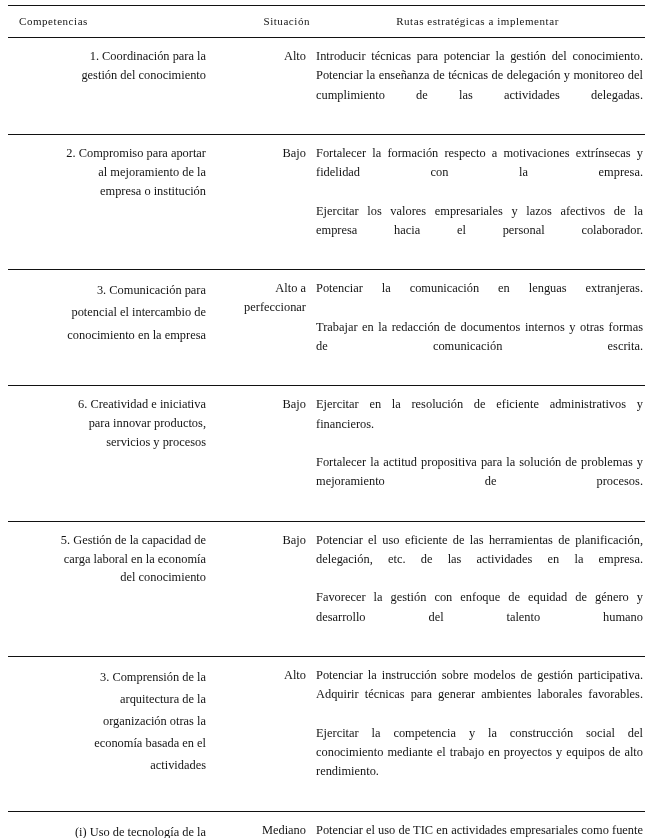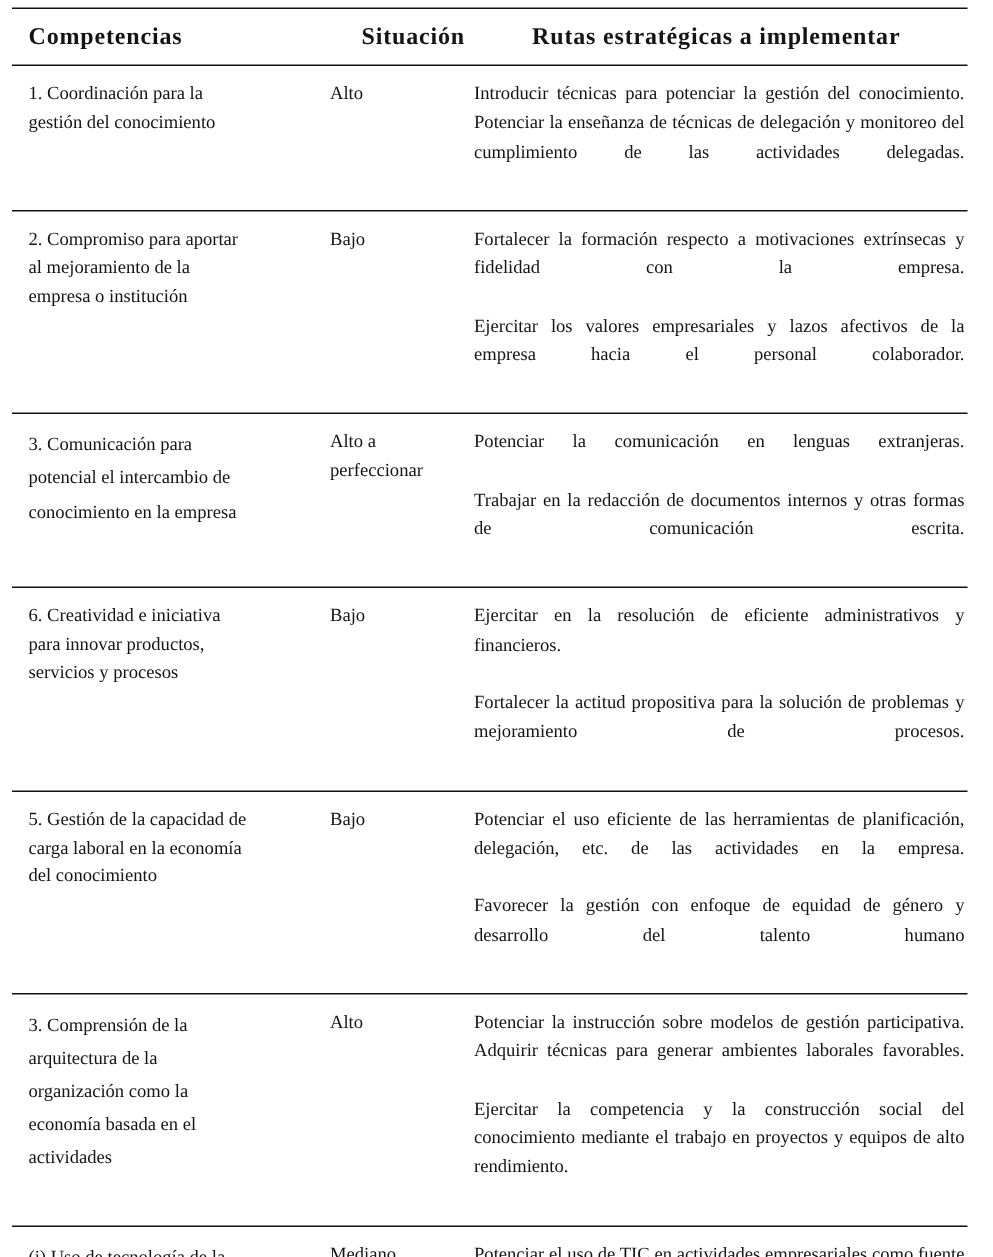--- a/index.html
+++ b/index.html
@@ -35,22 +35,22 @@
   table.comp-table col.c-competencia { width: 206px; }
   table.comp-table col.c-situacion   { width: 96px;  }
   table.comp-table col.c-rutas       { width: 335px; }
 
   
   thead tr.head-row {
     border-top: 1.6px solid #121212;
     border-bottom: 1.1px solid #121212;
   }
   thead th {
-    font-weight: bold;
-    font-size: 16px;
+    font-weight: normal;
+    font-size: 11px;
     letter-spacing: 0.55px;
     padding: 9px 0 9px 0;
     vertical-align: middle;
     line-height: 1.2;
   }
   th.h-competencia {
     text-align: left;
     padding-left: 11px;
   }
   th.h-situacion {
@@ -111,21 +111,21 @@
 
   
   tr[data-row-index="2"] td.cell-competencia,
   tr[data-row-index="5"] td.cell-competencia,
   tr[data-row-index="6"] td.cell-competencia,
   tr[data-row-index="7"] td.cell-competencia,
   tr[data-row-index="8"] td.cell-competencia {
     line-height: 1.78;
   }
 
-  .line { display: block; }
+  .line { display: block; text-align: right; }
 </style>
 </head>
 <body>
 
 <div class="page">
   <table class="comp-table">
     <colgroup>
       <col class="c-competencia">
       <col class="c-situacion">
       <col class="c-rutas">
@@ -204,21 +204,21 @@
           </td>
           <td class="cell-rutas">
             <p>Potenciar el uso eficiente de las herramientas de planificación, delegación, etc. de las actividades en la empresa.</p>
             <p>Favorecer la gestión con enfoque de equidad de género y desarrollo del talento humano</p>
           </td>
         </tr>
         <tr class="data-row" data-row-index="5">
           <td class="cell-competencia">
             <span class="line">3. Comprensión de la</span>
             <span class="line">arquitectura de la</span>
-            <span class="line">organización como la</span>
+            <span class="line">organización otras la</span>
             <span class="line">economía basada en el</span>
             <span class="line">actividades</span>
           </td>
           <td class="cell-situacion">
             <span class="line">Alto</span>
           </td>
           <td class="cell-rutas">
             <p>Potenciar la instrucción sobre modelos de gestión participativa. Adquirir técnicas para generar ambientes laborales favorables.</p>
             <p>Ejercitar la competencia y la construcción social del conocimiento mediante el trabajo en proyectos y equipos de alto rendimiento.</p>
           </td>

